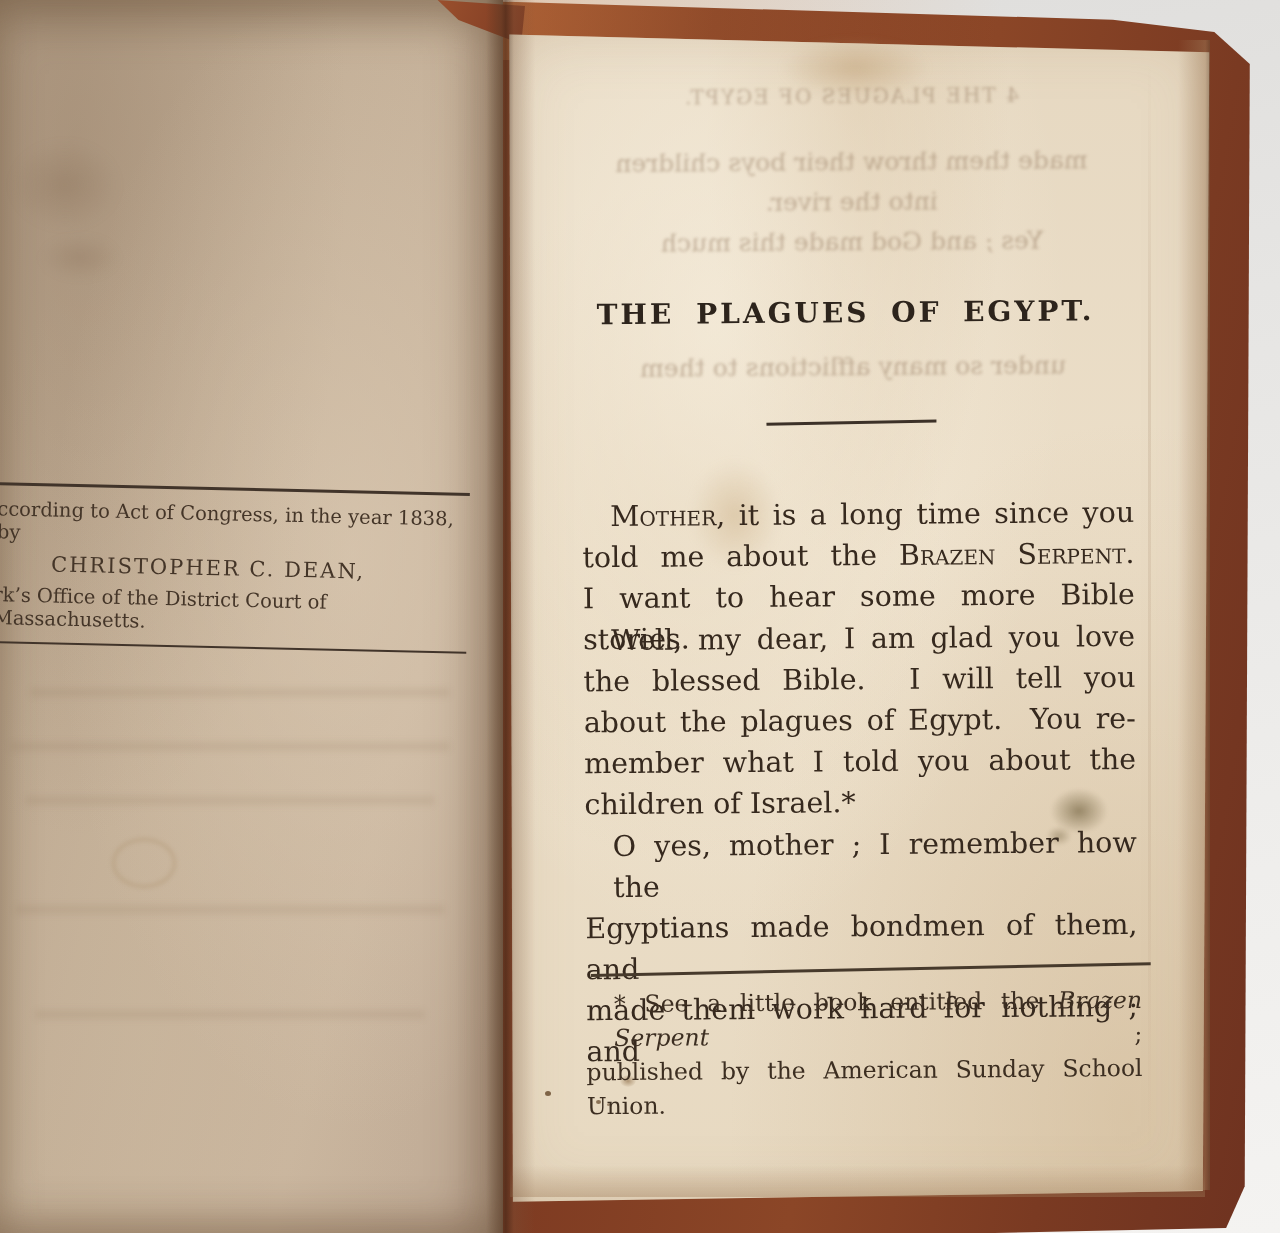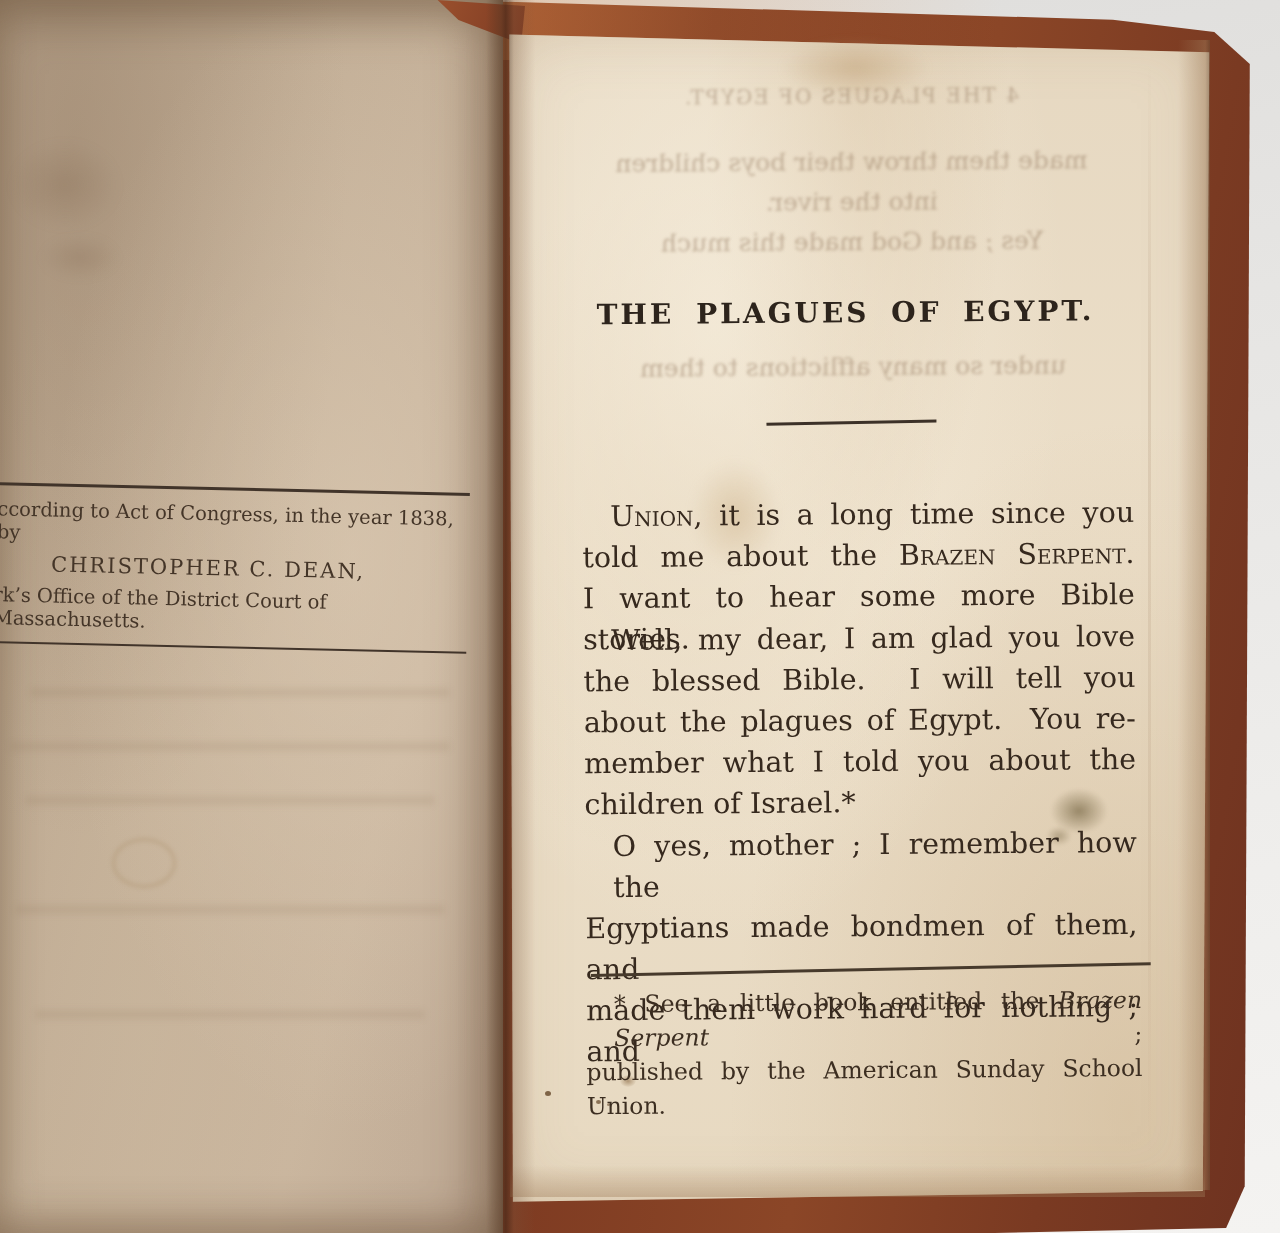--- a/index.html
+++ b/index.html
@@ -151,21 +151,21 @@
       <div class="stline">into the river.</div>
       <div class="stline">Yes ; and God made this much</div>
       <div class="gap"></div>
       <div class="stline">under so many afflictions to them</div>
     </div>
 
     <div class="abs chapter-title">THE PLAGUES OF EGYPT.</div>
     <div class="abs divider"></div>
 
     <div class="abs bodycol" style="top:496px;">
-      <div class="line just ind"><span class="sc">Union</span><span>, it is a long time since you</span></div>
+      <div class="line just ind"><span class="sc">Mother</span><span>, it is a long time since you</span></div>
       <div class="line just"><span>told me about the </span><span class="sc">Brazen Serpent</span><span>.</span></div>
       <div class="line just">I want to hear some more Bible stories.</div>
     </div>
 
     <div class="abs bodycol" style="top:620px;">
       <div class="line just ind">Well, my dear, I am glad you love</div>
       <div class="line just">the blessed Bible.&nbsp; I will tell you</div>
       <div class="line just">about the plagues of Egypt.&nbsp; You re-</div>
       <div class="line just">member what I told you about the</div>
       <div class="line">children of Israel.*</div>

